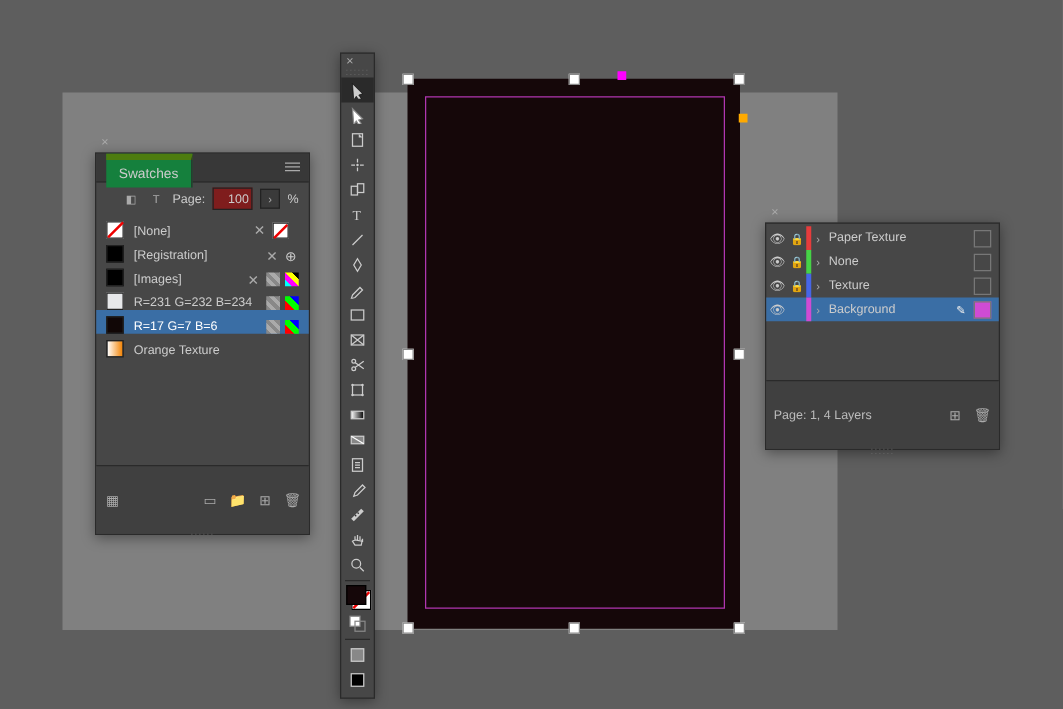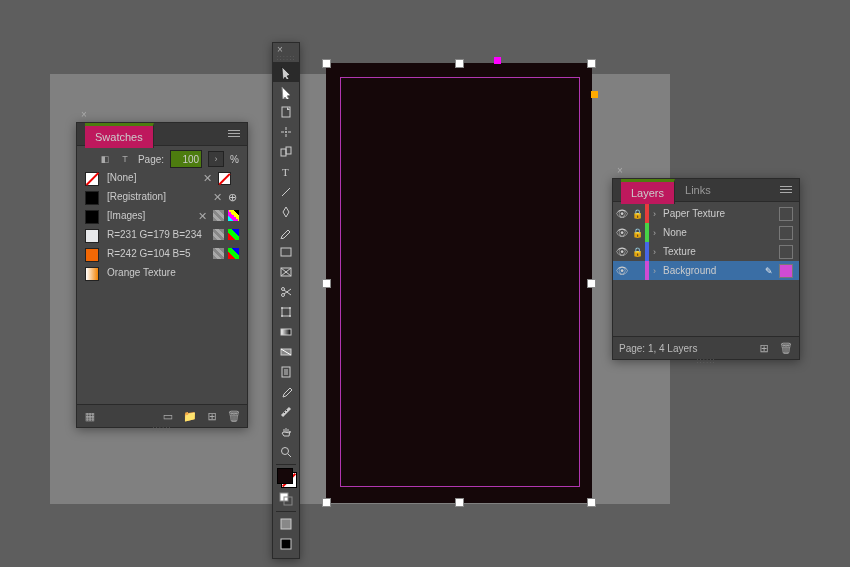--- a/index.html
+++ b/index.html
@@ -7,35 +7,35 @@
 .canvas-wrap{position:absolute;left:326px;top:63px;width:266px;height:440px}
 .canvas-rect{position:absolute;left:0;top:0;width:266px;height:440px;background:#150709}
 .margin-guide{position:absolute;left:14px;top:14px;width:238px;height:408px;border:1px solid #b036b0}
 .sel-handle{position:absolute;width:7px;height:7px;background:#fff;border:1px solid #888}
 .bleed-mark{position:absolute;width:7px;height:7px}
 .panel{position:absolute;background:#474747;border:1px solid #2a2a2a;box-shadow:0 2px 10px rgba(0,0,0,.4)}
 .panel-header{height:22px;background:#383838;border-bottom:1px solid #2a2a2a;display:flex;align-items:center;position:relative}
 .panel-x{position:absolute;left:4px;top:-14px;width:10px;height:10px;color:#aaa;font-size:10px;cursor:pointer}
 .panel-tabs{display:flex;height:100%;padding-left:8px}
 .tab{padding:5px 10px 0;height:17px;font-size:11px;color:#ccc;cursor:pointer}
-.tab.active{background:#be185d;border-top:3px solid #4d7c0f;border-right:1px solid #2a2a2a}
+.tab.active{background:#15803d;border-top:5px solid #4d7c0f;border-right:1px solid #2a2a2a}
 .tab.inactive{color:#999}
 .menu-icon{position:absolute;right:5px;top:5px;width:14px;height:12px;cursor:pointer}
 .menu-icon span,.menu-icon::before,.menu-icon::after{content:"";display:block;width:12px;height:1px;background:#aaa;margin:2px 0}
 .grip{text-align:center;color:#666;font-size:8px;letter-spacing:1px;margin-top:-2px}
-.sw-row{display:flex;align-items:flex-start;height:19px;padding:0 8px;cursor:pointer}
+.sw-row{display:flex;align-items:flex-end;height:19px;padding:0 8px;cursor:pointer}
 .sw-row.sel{background:#3a6ea5;color:#fff}
 .sw-chip{width:12px;height:12px;margin-right:8px;flex-shrink:0;border:1px solid #222}
 .sw-name{flex:1;font-size:10px;white-space:nowrap;overflow:hidden}
 .sw-icons{display:flex;gap:4px}
 .sw-icons div{width:11px;height:11px}
 .sw-tint{display:flex;align-items:center;justify-content:flex-end;padding:4px 8px;gap:6px;font-size:10px;color:#ccc}
-.sw-tint input{width:26px;height:14px;background:#4d7c0f;border:1px solid #222;color:#ccc;font-size:10px;text-align:right;padding-right:2px}
+.sw-tint input{width:26px;height:14px;background:#7f1d1d;border:1px solid #222;color:#ccc;font-size:10px;text-align:right;padding-right:2px}
 .sw-btn{width:14px;height:14px;background:#3a3a3a;border:1px solid #222;display:flex;align-items:center;justify-content:center;font-size:9px;color:#aaa}
-.panel-footer{position:absolute;bottom:0;left:0;right:0;height:22px;background:#404040;border-top:1px solid #2a2a2a;display:flex;align-items:center;padding:0 6px;gap:8px;justify-content:flex-start}
+.panel-footer{position:absolute;bottom:0;left:0;right:0;height:22px;background:#404040;border-top:1px solid #2a2a2a;display:flex;align-items:center;padding:16px 6px;gap:8px;justify-content:flex-start}
 .ft-icon{width:14px;height:14px;display:flex;align-items:center;justify-content:center;color:#aaa;cursor:pointer}
 .toolbar{position:absolute;left:272px;top:42px;width:26px;background:#474747;border:1px solid #2a2a2a;box-shadow:0 2px 10px rgba(0,0,0,.4);padding-bottom:4px}
 .toolbar .tb-x{height:12px;display:flex;align-items:center;justify-content:flex-start;padding-left:4px;color:#aaa;font-size:10px}
 .tool{width:26px;height:20px;display:flex;align-items:center;justify-content:center;cursor:pointer;color:#ccc}
 .tool.active{background:#2a2a2a}
 .tool svg{width:14px;height:14px}
 .tb-sep{height:1px;background:#2a2a2a;margin:2px 3px}
 .tb-fill{margin:3px auto;width:18px;height:18px;position:relative}
 .tb-fill .f1{position:absolute;width:14px;height:14px;background:#fff;border:1px solid #000}
 .tb-fill .f2{position:absolute;left:4px;top:4px;width:14px;height:14px;background:#fff;border:1px solid #000}
@@ -383,29 +383,29 @@
         <div class="sw-chip " style="background: rgb(0, 0, 0);"></div>
         <div class="sw-name">[Images]</div>
         <div class="sw-icons">
           <div class="xsym">✕</div>
           <div class="gray"></div>
           <div class="cmyk"></div>
         </div>
       </div>
       <div class="sw-row">
         <div class="sw-chip " style="background: rgb(231, 232, 234);"></div>
-        <div class="sw-name">R=231 G=179 B=234</div>
+        <div class="sw-name">R=231 G=232 B=234</div>
         <div class="sw-icons">
           <div class="gray"></div>
           <div class="rgb"></div>
         </div>
       </div>
-      <div class="sw-row">
-        <div class="sw-chip " style="background: rgb(242, 104, 5);"></div>
-        <div class="sw-name">R=242 G=104 B=5</div>
+      <div class="sw-row sel">
+        <div class="sw-chip " style="background: rgb(17, 7, 6);"></div>
+        <div class="sw-name">R=17 G=7 B=6</div>
         <div class="sw-icons">
           <div class="gray"></div>
           <div class="rgb"></div>
         </div>
       </div>
       <div class="sw-row">
         <div class="sw-chip " style="background: linear-gradient(90deg, rgb(255, 255, 255), rgb(243, 131, 3));"></div>
         <div class="sw-name">Orange Texture</div>
         <div class="sw-icons"></div>
       </div>
@@ -415,29 +415,20 @@
     <div class="ft-icon">▭</div>
     <div class="ft-icon">📁</div>
     <div class="ft-icon">⊞</div>
     <div class="ft-icon">🗑</div>
   </div>
   <div class="grip" style="position:absolute;bottom:-6px;width:100%">::::::</div>
 </div>
 
 <div class="panel" style="left:612px;top:178px;width:186px;height:180px">
   <div class="panel-x">×</div>
-  <div class="panel-header">
-    <div class="panel-tabs">
-      <div class="tab active">Layers</div>
-      <div class="tab inactive">Links</div>
-    </div>
-    <div class="menu-icon">
-        <span></span>
-      </div>
-  </div>
   <div class="layers-body" id="layers-list">
       <div class="layer-row">
         <div class="eye">👁</div>
         <div class="lock">🔒</div>
         <div class="lcolor" style="background:#e73c3c"></div>
         <div class="tri">›</div>
         <div class="lname">Paper Texture</div>
         <div class="pen"></div>
         <div class="lsel"></div>
       </div>

